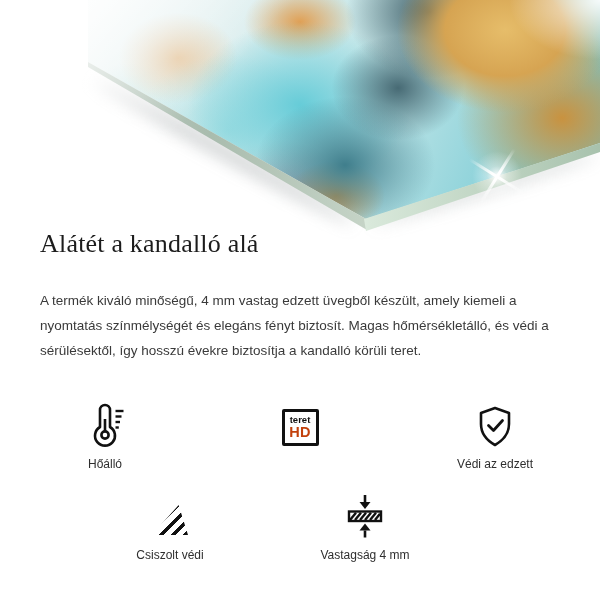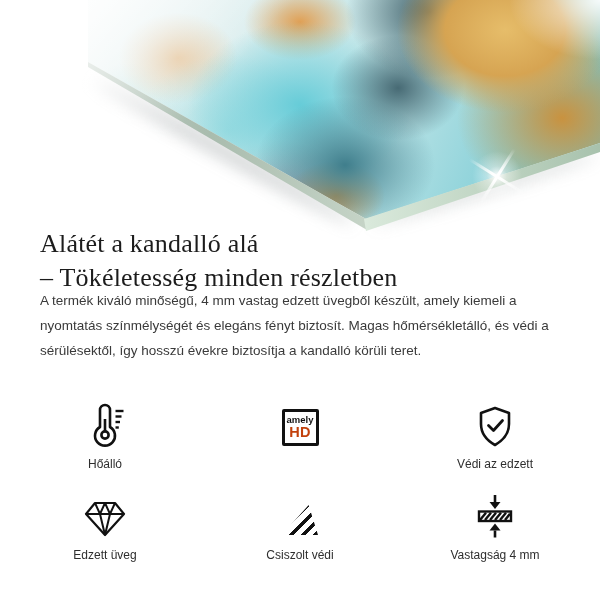--- a/index.html
+++ b/index.html
@@ -103,21 +103,21 @@
   <section class="hero">
     <div class="shadow shadow-left"></div>
     <div class="shadow shadow-right"></div>
     <div class="layer art"></div>
     <div class="layer edge edge-left"></div>
     <div class="layer edge edge-right"></div>
     <div class="layer fade"></div>
     <div class="sparkle"></div>
   </section>
 
-  <h1><span>Alátét a kandalló alá</span><br><span>– Tökéletesség minden részletben</span></h1>
+  <h1><span>Alátét a kandalló alá</span><br></h1>
 
   <p class="desc">A termék kiváló minőségű, 4 mm vastag edzett üvegből készült, amely kiemeli a nyomtatás színmélységét és elegáns fényt biztosít. Magas hőmérsékletálló, és védi a sérülésektől, így hosszú évekre biztosítja a kandalló körüli teret.</p>
 
   <div class="features">
 
     <div class="frow">
 
       <div class="feature c1">
         <div class="icon-wrap">
           <svg width="46" height="46" viewBox="0 0 46 46" aria-hidden="true">
@@ -129,49 +129,40 @@
             <line x1="33.5" y1="20" x2="38" y2="20" stroke="#111" stroke-width="2.4"></line>
             <line x1="33.5" y1="25.5" x2="36.8" y2="25.5" stroke="#111" stroke-width="2.4"></line>
           </svg>
         </div>
         <div class="feature-label">Hőálló</div>
       </div>
 
       <div class="feature c2">
         <div class="icon-wrap">
           <div class="uhd-box">
-            <span class="uhd-top">amely</span>
+            <span class="uhd-top">teret</span>
             <span class="uhd-bottom">HD</span>
           </div>
         </div>
       </div>
 
       <div class="feature c3">
         <div class="icon-wrap">
           <svg width="46" height="44" viewBox="0 0 46 44" aria-hidden="true">
             <path d="M23,4 L37,9 V20 C37,30 31,36.5 23,41 C15,36.5 9,30 9,20 V9 Z" fill="none" stroke="#111" stroke-width="2.6" stroke-linejoin="round"></path>
             <path d="M16.5,21.5 L21.5,26.5 L30.5,16.5" fill="none" stroke="#111" stroke-width="2.8" stroke-linecap="round" stroke-linejoin="round"></path>
           </svg>
         </div>
         <div class="feature-label">Védi az edzett</div>
       </div>
 
     </div>
 
     <div class="frow">
 
-      <div class="feature c1">
-        <div class="icon-wrap">
-          <svg width="46" height="42" viewBox="0 0 46 42" aria-hidden="true">
-            <path d="M13,6 H33 L42,17 L23,38 L4,17 Z" fill="none" stroke="#111" stroke-width="2.2" stroke-linejoin="round"></path>
-            <path d="M4,17 H42 M13,6 L18,17 L23,6 L28,17 L33,6 M18,17 L23,38 M28,17 L23,38" fill="none" stroke="#111" stroke-width="2" stroke-linejoin="round"></path>
-          </svg>
-        </div>
-        <div class="feature-label">Edzett üveg</div>
-      </div>
 
       <div class="feature c2">
         <div class="icon-wrap">
           <div class="stripes"></div>
         </div>
         <div class="feature-label">Csiszolt védi</div>
       </div>
 
       <div class="feature c3">
         <div class="icon-wrap">

